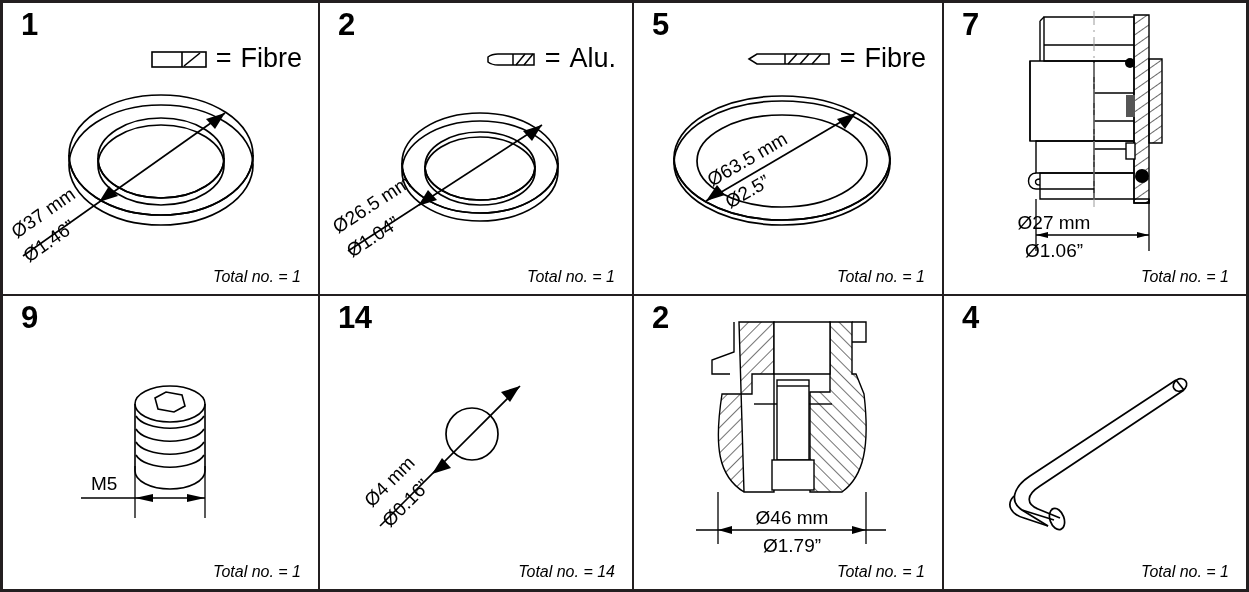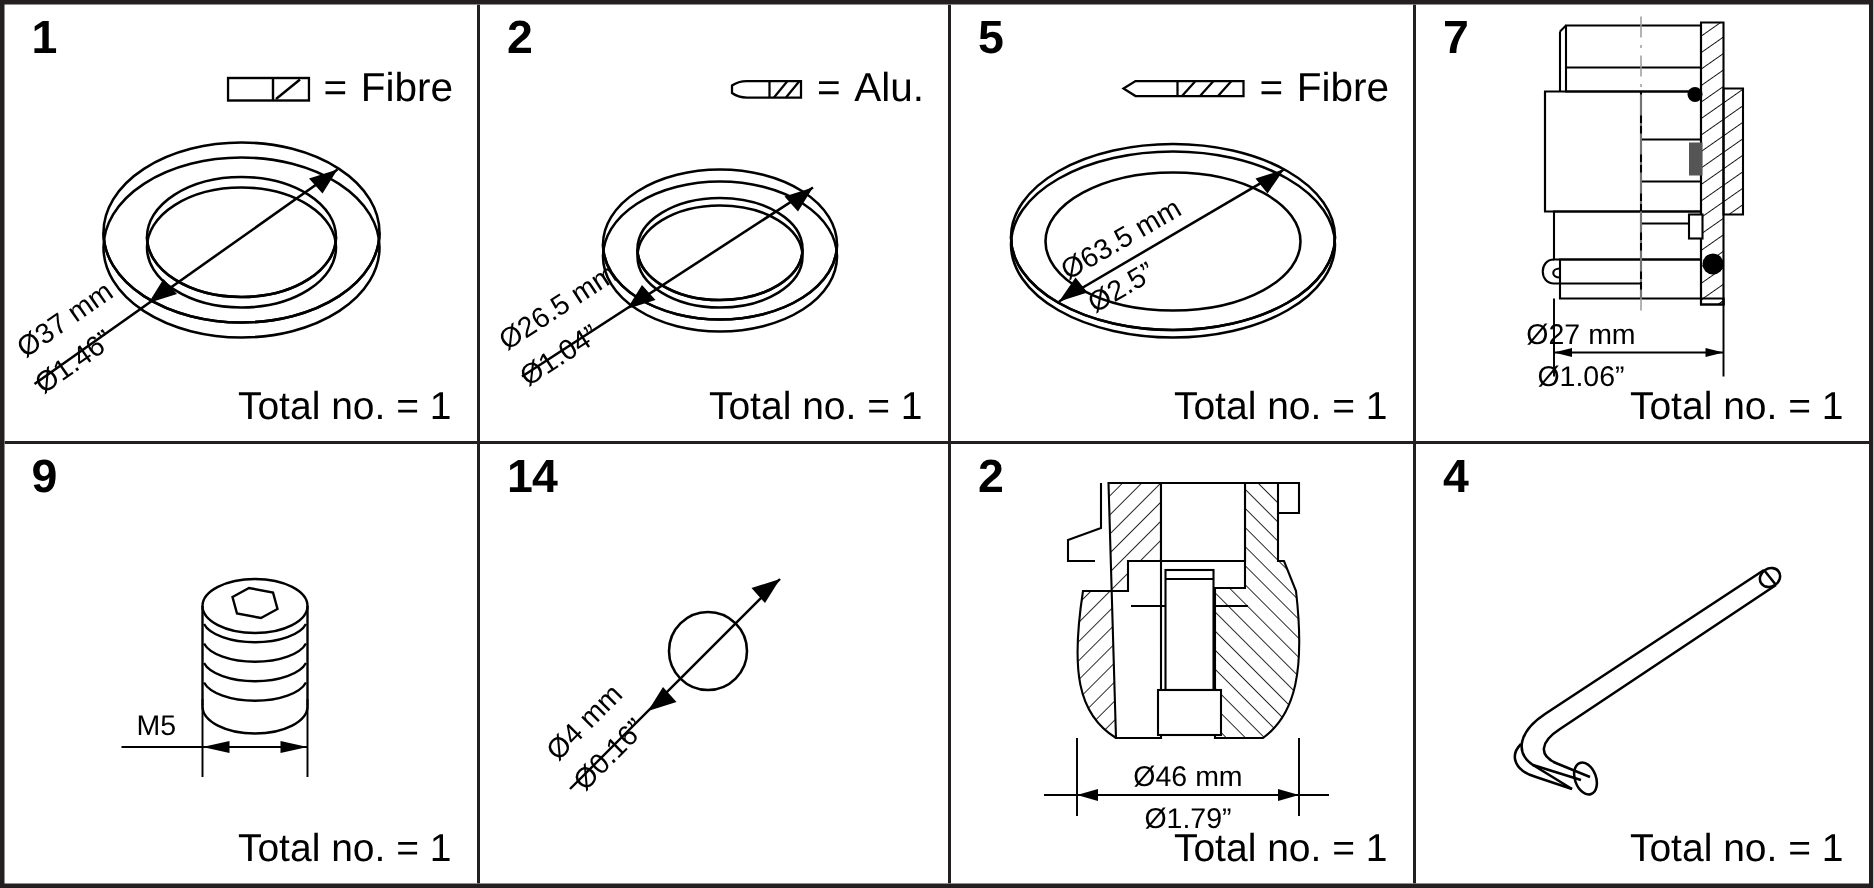--- a/index.html
+++ b/index.html
@@ -8,21 +8,21 @@
          border:3px solid #231f20;background:#fff;overflow:hidden;}
   .grid{position:absolute;inset:0;display:grid;
         grid-template-columns:317px 314px 310px 1fr;
         grid-template-rows:293px 1fr;}
   .cell{position:relative;box-sizing:border-box;border-right:2px solid #231f20;
         border-bottom:2px solid #231f20;overflow:hidden;}
   .cell.c4{border-right:none;}
   .cell.r2{border-bottom:none;}
   .num{position:absolute;left:18px;top:6px;font-size:31px;font-weight:bold;
        letter-spacing:-0.5px;line-height:1;}
-  .total{position:absolute;right:17px;bottom:8px;font-size:26px;white-space:nowrap;}
+  .total{position:absolute;right:17px;bottom:8px;font-size:16px;white-space:nowrap;font-style:italic;}
   .legend{position:absolute;right:16px;top:42px;display:flex;align-items:center;gap:9px;}
   .legend .eq{font-size:27px;line-height:1;}
   .art{position:absolute;inset:0;}
   svg{display:block;}
   .dimtxt{font-family:"Liberation Sans",sans-serif;font-size:19px;fill:#000;}
 </style>
 </head>
 <body>
 
 <div class="sheet">
@@ -198,20 +198,21 @@
   <div class="cell c2 r2">
     <div class="num">14</div>
     <svg class="art" width="314" height="296" viewBox="0 0 314 296">
       <circle cx="152" cy="138" r="26" fill="#fff" stroke="#000" stroke-width="1.7"></circle>
       <line x1="60" y1="230" x2="200" y2="90" stroke="#000" stroke-width="1.6"></line>
       <polygon points="200,90 181,96 190,106" fill="#000"></polygon>
       <polygon points="112,178 131,172 122,162" fill="#000"></polygon>
       <text class="dimtxt" x="52" y="212" transform="rotate(-45 52 212)">Ø4 mm</text>
       <text class="dimtxt" x="70" y="232" transform="rotate(-45 70 232)">Ø0.16”</text>
     </svg>
+    <div class="total">Total no. = 14</div>
   </div>
 
   <div class="cell c3 r2">
     <div class="num">2</div>
     <svg class="art" width="310" height="296" viewBox="0 0 310 296">
       <defs>
         <pattern id="hL" width="9" height="9" patternUnits="userSpaceOnUse" patternTransform="rotate(45)">
           <line x1="0" y1="0" x2="0" y2="9" stroke="#000" stroke-width="1.1"></line>
         </pattern>
         <pattern id="hR" width="9" height="9" patternUnits="userSpaceOnUse" patternTransform="rotate(-45)">

